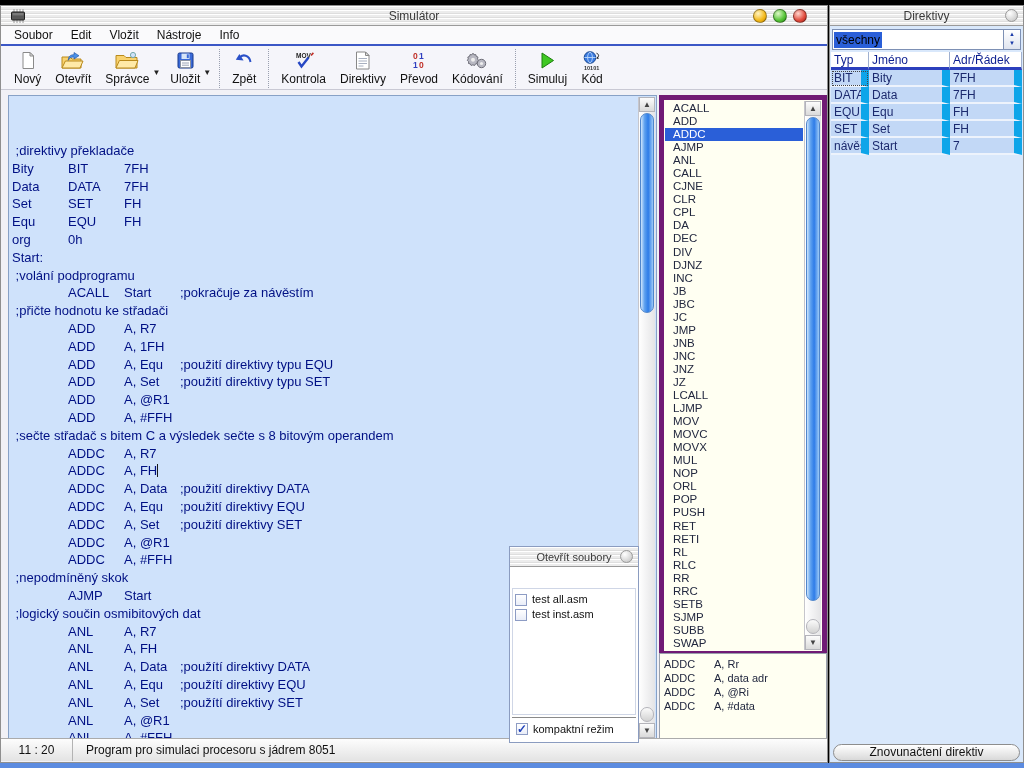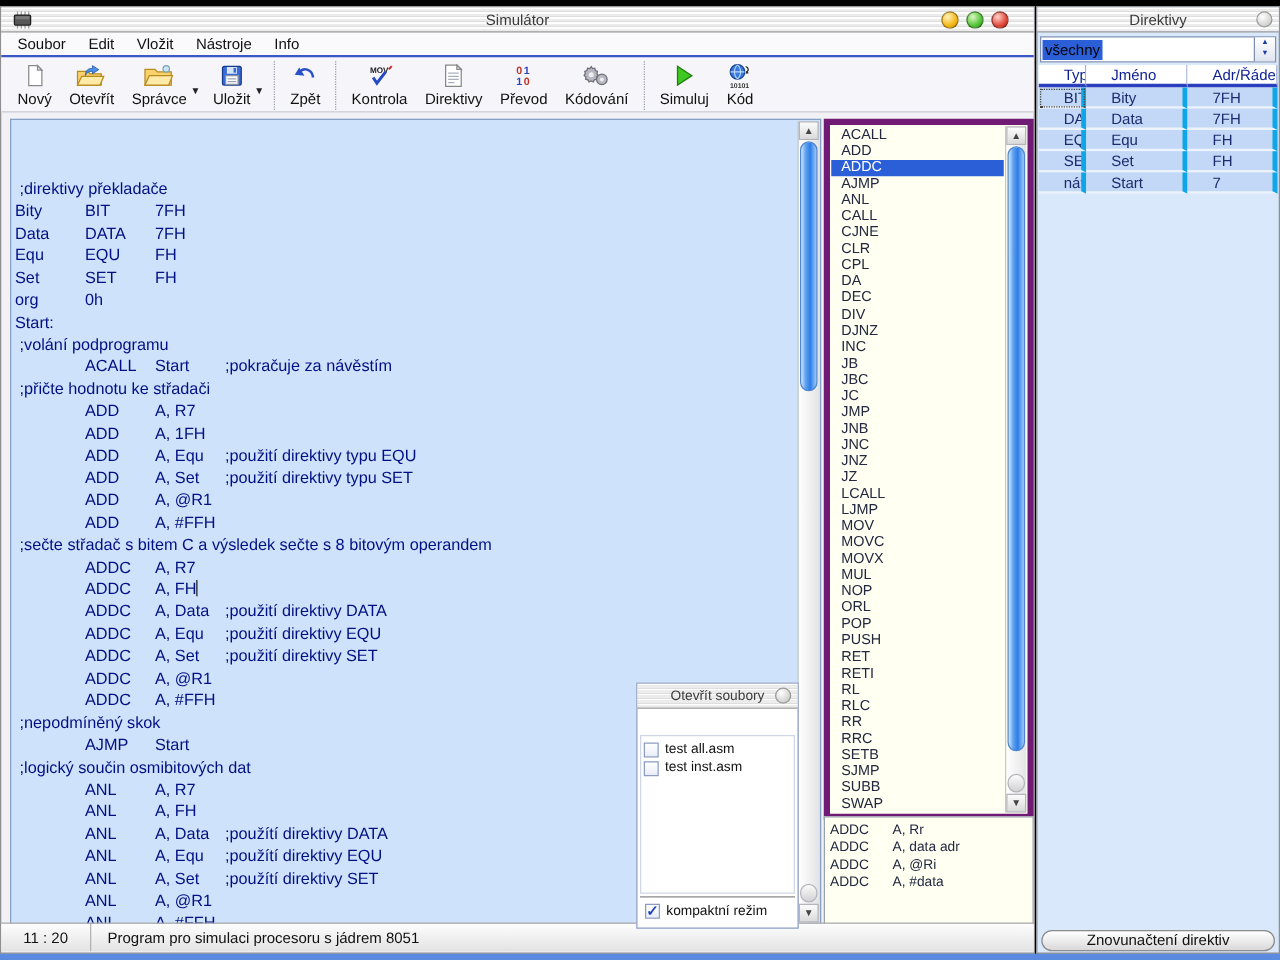--- a/index.html
+++ b/index.html
@@ -81,24 +81,24 @@
   .status-cell-msg { padding-left:13px; }
 
   
   .dirwin { left:829px; top:5px; width:195px; height:758px; background:#d9e8fb; }
   .combo { position:absolute; left:2px; right:2px; top:23px; height:21px; background:#fff; border:1px solid #7d90b4; }
   .combo-value { position:absolute; left:1px; top:2px; font-size:12px; line-height:16px; background:#2a5fd8; color:#000000; padding:0 2px; }
   .combo-spin { position:absolute; right:0; top:0; bottom:0; width:17px; border-left:1px solid #7d90b4; background:linear-gradient(#ffffff,#dfe4ef); }
   .combo-spin span { display:block; height:9px; text-align:center; font-size:6px; line-height:9px; color:#1a3aa8; }
   .dtable { position:absolute; left:1px; right:1px; top:46px; }
   .drow { display:flex; }
-  .dcell { font-size:12px; padding:1px 2px 1px 20px; overflow:hidden; white-space:nowrap; }
+  .dcell { font-size:12px; padding:1px 2px 1px 3px; overflow:hidden; white-space:nowrap; }
   .dcell.c0 { width:38px; } .dcell.c1 { width:81px; } .dcell.c2 { flex:1; }
   .dhead .dcell { background:#fff; color:#0c1f90; border-bottom:3px solid #2b3fbd; border-right:1px solid #9fb0d0; height:18px; }
-  .dbody .dcell { background:#c2d8f6; color:#1c2a6e; border-right:4px solid #0ea5e9; border-bottom:2px solid #edf3fc; height:17px; }
+  .dbody .dcell { background:#c2d8f6; color:#1c2a6e; border-right:8px solid #0ea5e9; border-bottom:2px solid #edf3fc; height:17px; }
   .dcell.focused { outline:1px dotted #444; outline-offset:-2px; }
   .reload-btn { position:absolute; left:3px; right:3px; bottom:1px; height:17px; border-radius:9px; border:1px solid #8d8d8d; background:linear-gradient(#ffffff,#d9d9d9); font-size:12px; text-align:center; line-height:15px; color:#111; }
 
   .bottom-strip { position:absolute; left:0; right:0; bottom:0; height:5px; background:#5b8be0; z-index:9; }
 </style>
 </head>
 <body>
 
 <div class="screen">
 
@@ -259,22 +259,22 @@
           </span>
           <span class="tb-label">Kód</span>
         </div>
       </div>
 
     <div class="editor">
       <div class="code" id="code">
           <div class="code-line"> ;direktivy překladače</div>
           <div class="code-line">Bity	BIT	7FH</div>
           <div class="code-line">Data	DATA	7FH</div>
+          <div class="code-line">Set	SET	FH</div>
           <div class="code-line">Equ	EQU	FH</div>
-          <div class="code-line">Set	SET	FH</div>
           <div class="code-line"></div>
           <div class="code-line">org	0h</div>
           <div class="code-line">Start:</div>
           <div class="code-line"> ;volání podprogramu</div>
           <div class="code-line">	ACALL	Start	;pokračuje za návěstím</div>
           <div class="code-line"> ;přičte hodnotu ke střadači</div>
           <div class="code-line">	ADD	A, R7</div>
           <div class="code-line">	ADD	A, 1FH</div>
           <div class="code-line">	ADD	A, Equ	;použití direktivy typu EQU</div>
           <div class="code-line">	ADD	A, Set	;použití direktivy typu SET</div>

